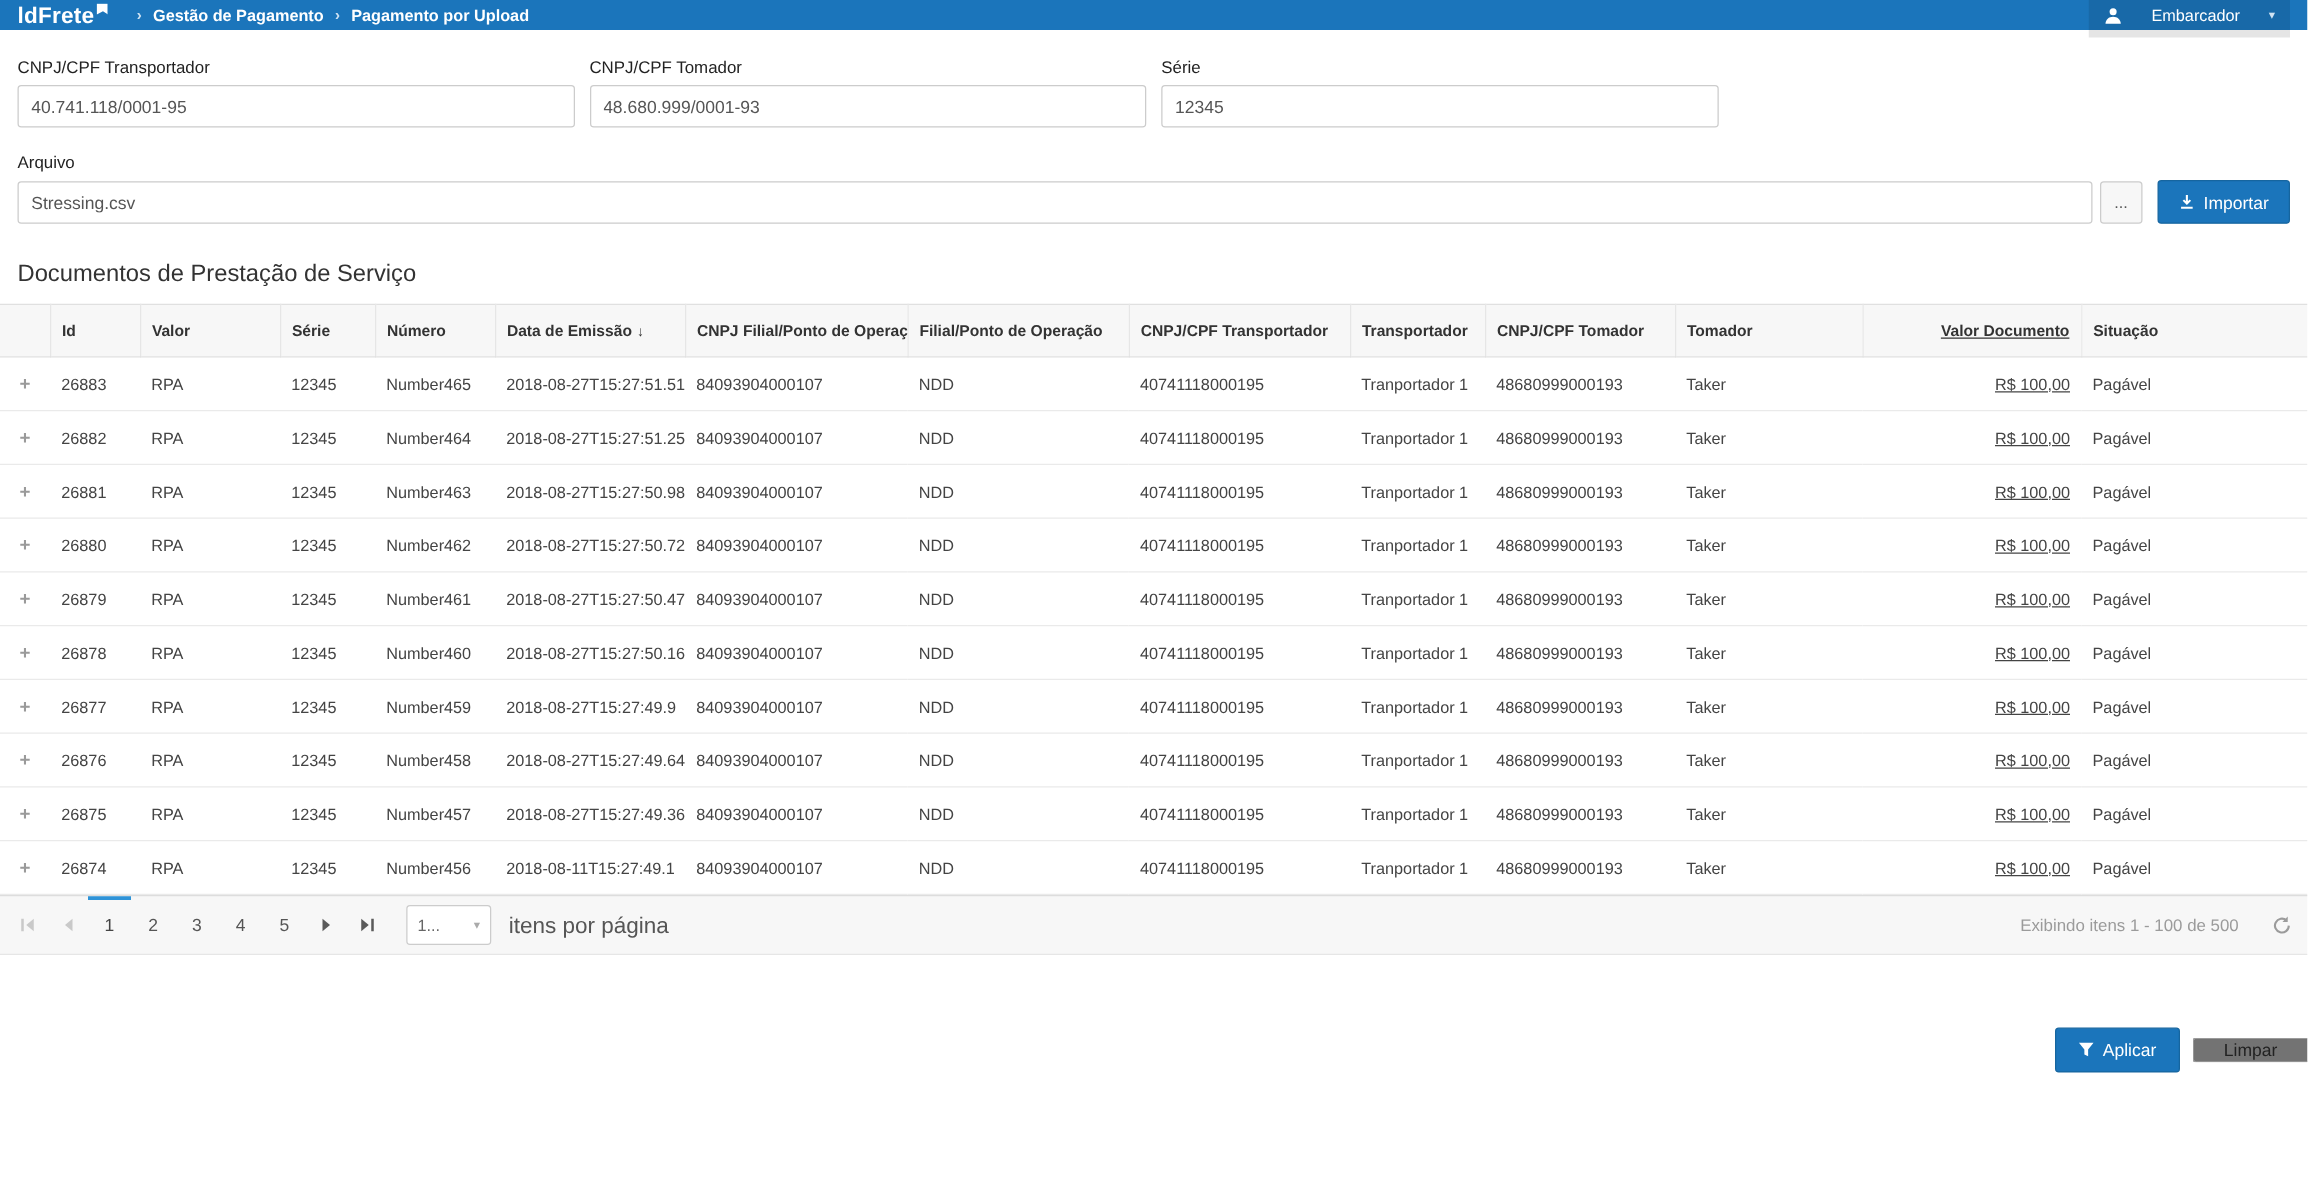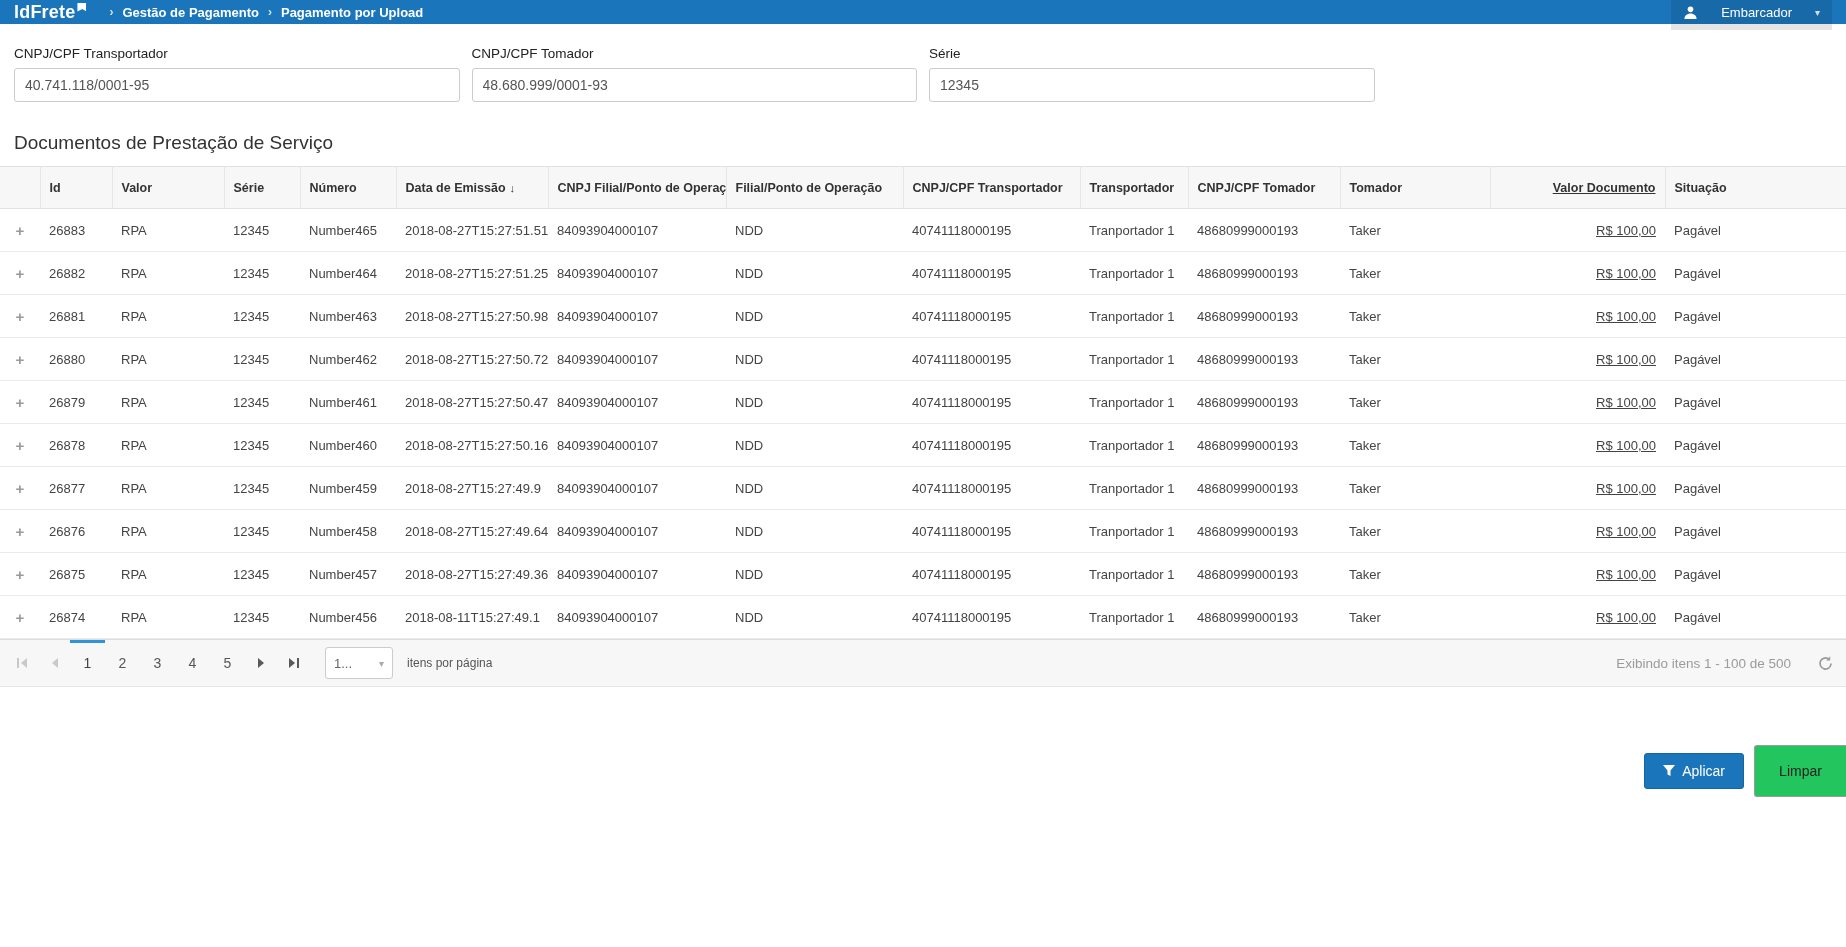--- a/index.html
+++ b/index.html
@@ -83,34 +83,34 @@
   .page-num {
     width:35px; display:flex; align-items:center; justify-content:center;
     font-size:14px; color:#555; cursor:pointer; text-decoration:none;
   }
   .page-num.active { box-shadow: inset 0 3px 0 #2e93d8; color:#444; }
   .page-size {
     align-self:center; margin-left:16px; width:68px; height:32px; border:1px solid #ccc; border-radius:3px;
     background:#fff; display:flex; align-items:center; padding:0 8px; font-size:13px; color:#666; cursor:pointer;
   }
   .page-size .caret { margin-left:auto; color:#aaa; font-size:10px; }
-  .per-page-label { align-self:center; margin-left:14px; font-size:12px; color:#555; }
+  .per-page-label { align-self:center; margin-left:14px; font-size:18px; color:#555; }
   .pager-right { margin-left:auto; display:flex; align-items:center; gap:26px; padding-right:6px; }
   .pager-status { font-size:13.5px; color:#9b9b9b; }
   .refresh { cursor:pointer; display:flex; align-items:center; }
 
   
   .footer-actions { display:flex; justify-content:flex-end; align-items:center; margin-top:58px; }
   .apply-btn {
     height:36px; padding:0 18px; background:#1b75bb; border:1px solid #16659f; border-radius:3px;
     color:#fff; font-size:14px; cursor:pointer; display:inline-flex; align-items:center; gap:7px;
     font-family:"Liberation Sans",sans-serif;
   }
   .clear-btn {
-    height:52px; width:92px; margin-left:10px; background:#22c55e; border:1px solid #9c9c9c;
+    height:20px; width:92px; margin-left:10px; background:#737373; border:1px solid #9c9c9c;
     border-radius:3px 0 0 3px; border-right:none; color:#222; font-size:14px; cursor:pointer;
     font-family:"Liberation Sans",sans-serif;
   }
 </style>
 </head>
 <body>
 
 <header class="topbar">
   <div class="logo">
     <span>ldFrete</span>
@@ -143,20 +143,36 @@
     <div class="field">
       <label>CNPJ/CPF Tomador</label>
       <input type="text" value="48.680.999/0001-93" style="">
     </div>
     <div class="field">
       <label>Série</label>
       <input type="text" value="12345" style="">
     </div>
   </div>
 
+  <div class="field file-row">
+    <label>Arquivo</label>
+    <div class="file-controls">
+      <input type="text" class="file-input" disabled="" value="Stressing.csv" style="">
+      <button class="browse-btn">...</button>
+      <button class="import-btn">
+        <span style="display:flex;">
+          <svg width="13" height="13" viewBox="0 0 14 14">
+              <path d="M7 1v7M4 5.5 7 8.5 10 5.5" stroke="#fff" stroke-width="1.8" fill="none"></path>
+              <path d="M2 12h10" stroke="#fff" stroke-width="1.8"></path>
+            </svg>
+        </span>
+        <span>Importar</span>
+      </button>
+    </div>
+  </div>
 </section>
 
 <h2 class="section-title">Documentos de Prestação de Serviço</h2>
 
 <table class="grid">
   <colgroup>
     <col style="width:40px">
       <col style="width:72px">
       <col style="width:112px">
       <col style="width:76px">

